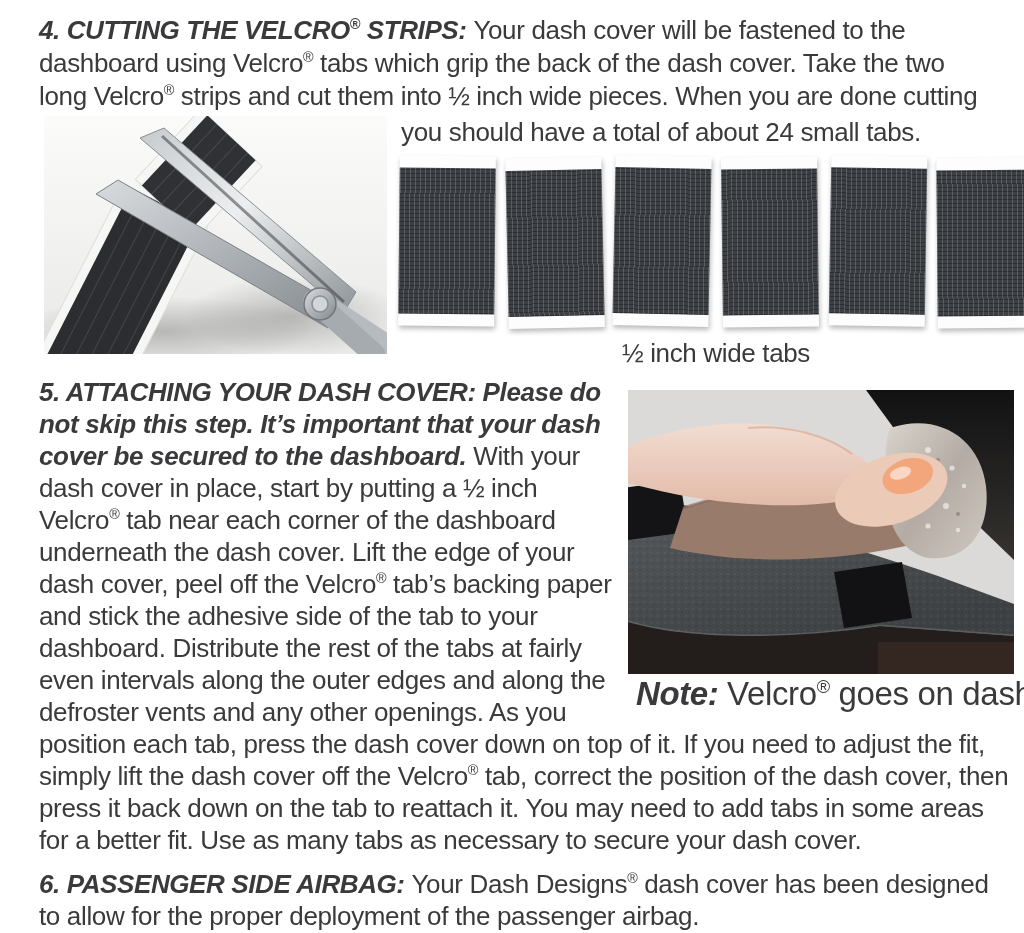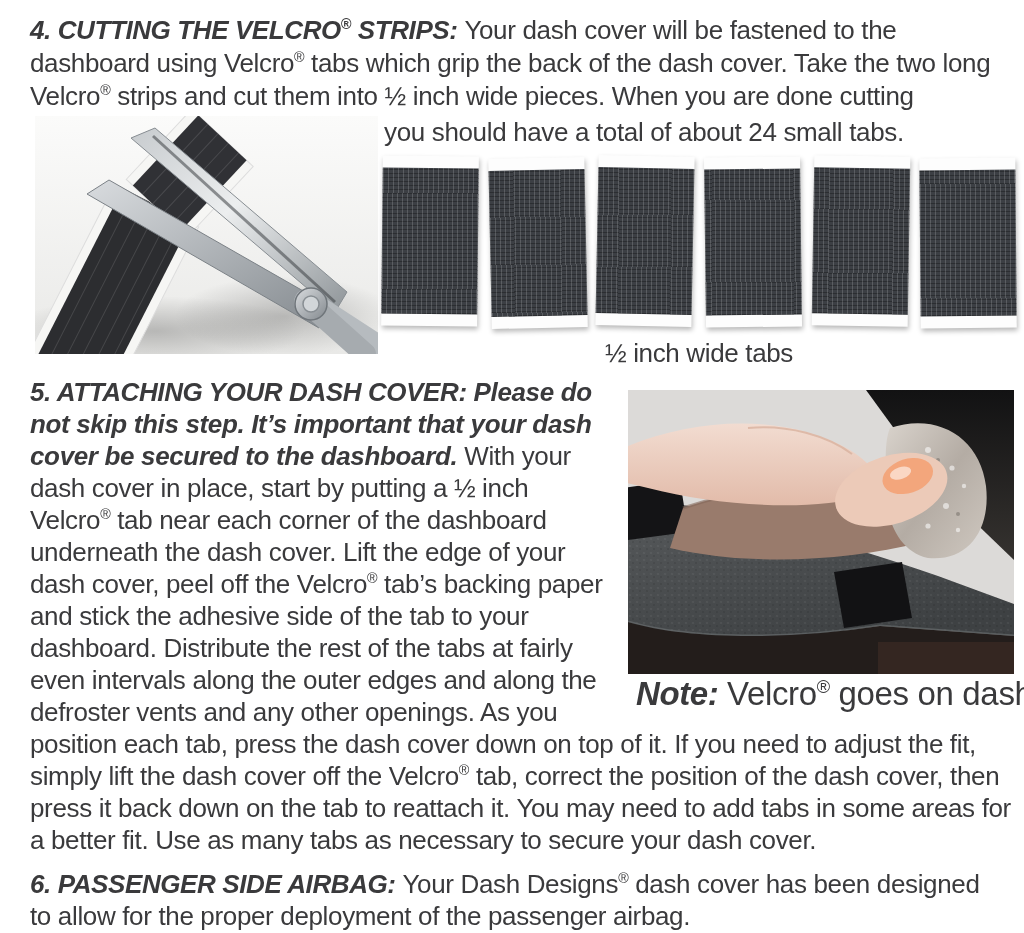--- a/index.html
+++ b/index.html
@@ -7,28 +7,29 @@
   .page {
     position:relative;
     width:1024px; height:933px;
     background:#ffffff;
     overflow:hidden;
     font-family:"Liberation Sans", sans-serif;
     color:#3a3a3c;
     font-size:26px;
     line-height:32px;
     letter-spacing:-0.35px;
+    padding-left:9px;
   }
   .bi { font-weight:bold; font-style:italic; letter-spacing:-0.4px; }
   .it { font-style:italic;font-weight:bold; }
   sup.reg { font-size:0.55em; vertical-align:super; line-height:0; }
 
   
   .para4 { margin:14px 26px 0 30px; line-height:33px; }
-  .s4-row { display:flex; margin:3px 0 0 35px; gap:4px; }
+  .s4-row { display:flex; margin:3px 0 0 35px; gap:12px; }
   .scissors-fig { width:343px; height:238px; flex:0 0 auto; }
   .s4-right { width:634px; flex:0 0 auto; }
   .s4-line4 { line-height:32px; padding-left:2px; }
   .tabs-row { display:flex; gap:12px; margin-top:8px; height:172px; }
   .velcro-tab {
     width:96px; height:170px;
     background:#fdfdfd;
     padding:12px 0;
     box-shadow:1px 3px 5px rgba(0,0,0,0.28);
   }

